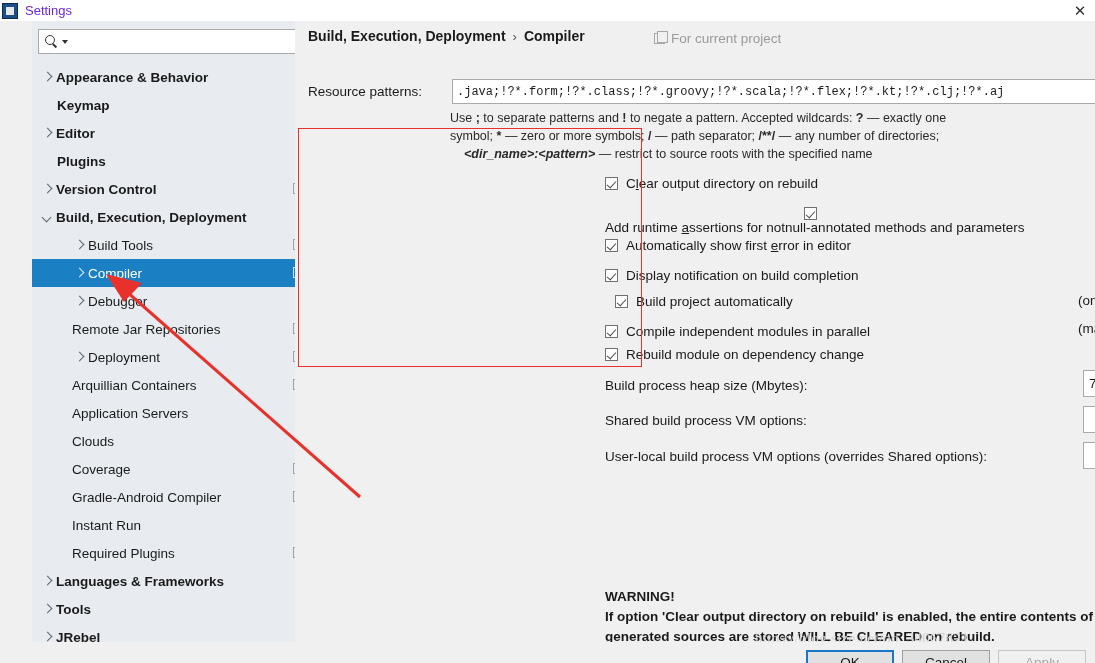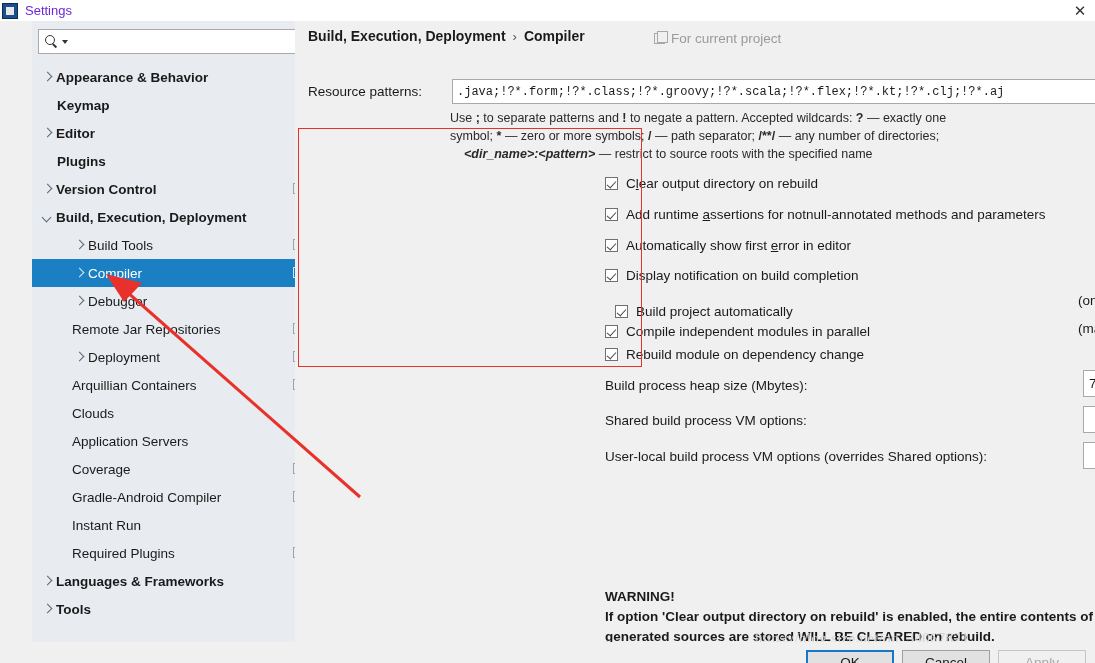--- a/index.html
+++ b/index.html
@@ -355,26 +355,26 @@
         <div class="tnode lvl1">
           <span class="arrow right"></span>
           <span class="lbl">Deployment</span>
           <span class="projicon"></span>
         </div>
         <div class="tnode lvl1 noarrow">
           <span class="lbl">Arquillian Containers</span>
           <span class="projicon"></span>
         </div>
         <div class="tnode lvl1 noarrow">
+          <span class="lbl">Application Servers</span>
+        </div>
+        <div class="tnode lvl1 noarrow">
           <span class="lbl">Clouds</span>
         </div>
         <div class="tnode lvl1 noarrow">
-          <span class="lbl">Application Servers</span>
-        </div>
-        <div class="tnode lvl1 noarrow">
           <span class="lbl">Coverage</span>
           <span class="projicon"></span>
         </div>
         <div class="tnode lvl1 noarrow">
           <span class="lbl">Gradle-Android Compiler</span>
           <span class="projicon"></span>
         </div>
         <div class="tnode lvl1 noarrow">
           <span class="lbl">Instant Run</span>
         </div>
@@ -382,20 +382,24 @@
           <span class="lbl">Required Plugins</span>
           <span class="projicon"></span>
         </div>
         <div class="tnode lvl0">
           <span class="arrow right"></span>
           <span class="lbl">Languages &amp; Frameworks</span>
         </div>
         <div class="tnode lvl0">
           <span class="arrow right"></span>
           <span class="lbl">Tools</span>
+        </div>
+        <div class="tnode lvl0">
+          <span class="arrow right"></span>
+          <span class="lbl">JRebel</span>
         </div>
       </div>
 
     <div id="sbscroll"></div>
   </div>
 
   <div id="helpicon">?</div>
 
   <div id="main">
 
@@ -427,33 +431,33 @@
       <div class="l3">
         <span class="italic b">&lt;dir_name&gt;:&lt;pattern&gt;</span><span> — restrict to source roots with the specified name</span>
       </div>
     </div>
 
     <div id="cblist">
         <div class="cbrow" style="top: 155px;">
           <span class="cb checked"></span>
           <span class="cbtxt">C<span class="und">l</span>ear output directory on rebuild</span>
         </div>
-        <div class="cbrow" style="top: 186px;">
+        <div class="cbrow" style="top: 186px; flex-direction: column;">
           <span class="cb checked"></span>
           <span class="cbtxt">Add runtime <span class="und">a</span>ssertions for notnull-annotated methods and parameters</span>
         </div>
         <div class="cbrow" style="top: 217px;">
           <span class="cb checked"></span>
           <span class="cbtxt">Automatically show first <span class="und">e</span>rror in editor</span>
         </div>
         <div class="cbrow" style="top: 247px;">
           <span class="cb checked"></span>
           <span class="cbtxt">Display notification on build completion</span>
         </div>
-        <div class="cbrow" style="top: 283px; padding-left: 10px;">
+        <div class="cbrow" style="top: 273px; padding-left: 10px;">
           <span class="cb checked"></span>
           <span class="cbtxt">Build project automatically</span>
         </div>
         <div class="cbrow" style="top: 303px;">
           <span class="cb checked"></span>
           <span class="cbtxt">Compile independent modules in parallel</span>
         </div>
         <div class="cbrow" style="top: 326px;">
           <span class="cb checked"></span>
           <span class="cbtxt">Rebuild module on dependency change</span>

